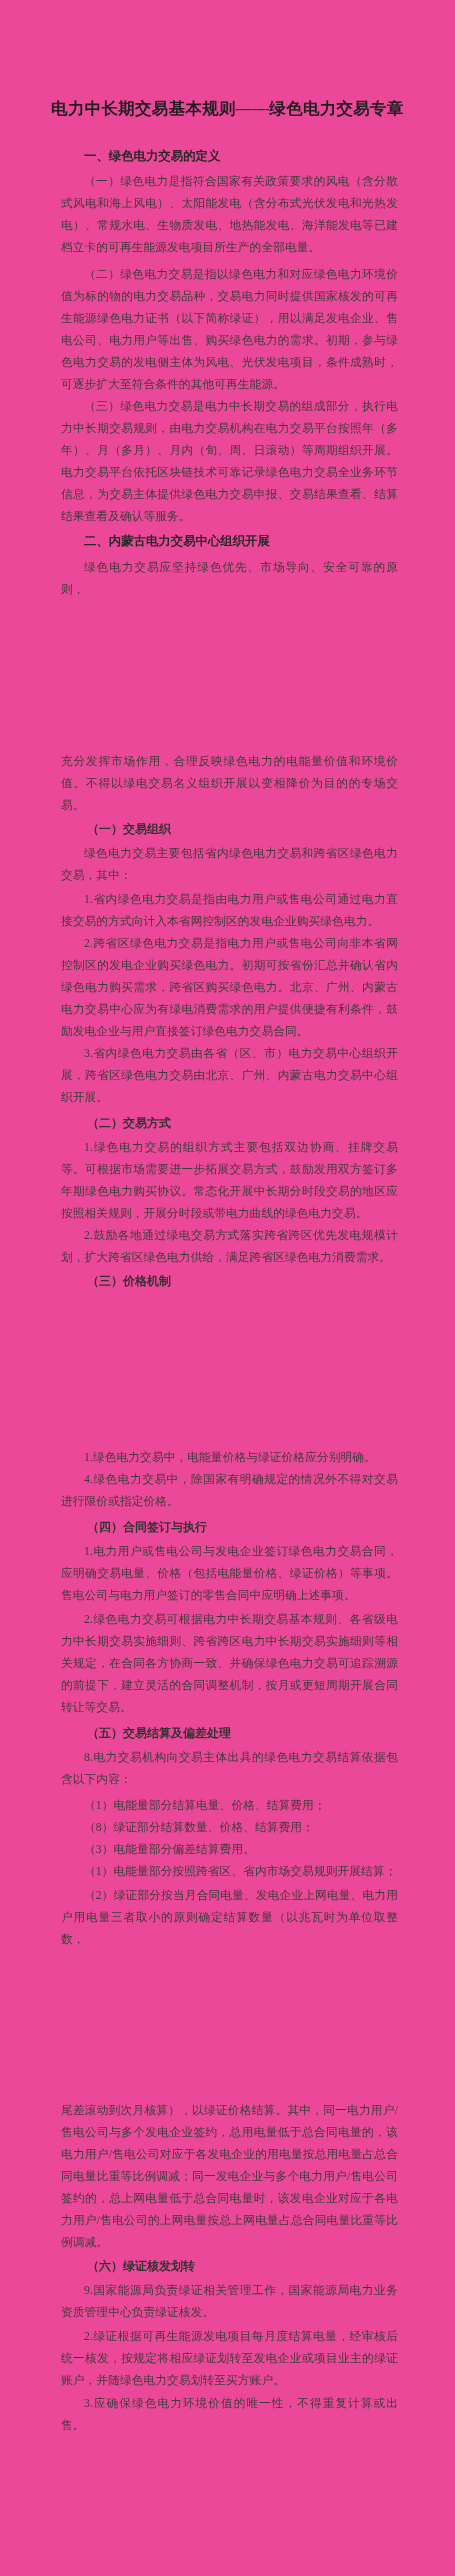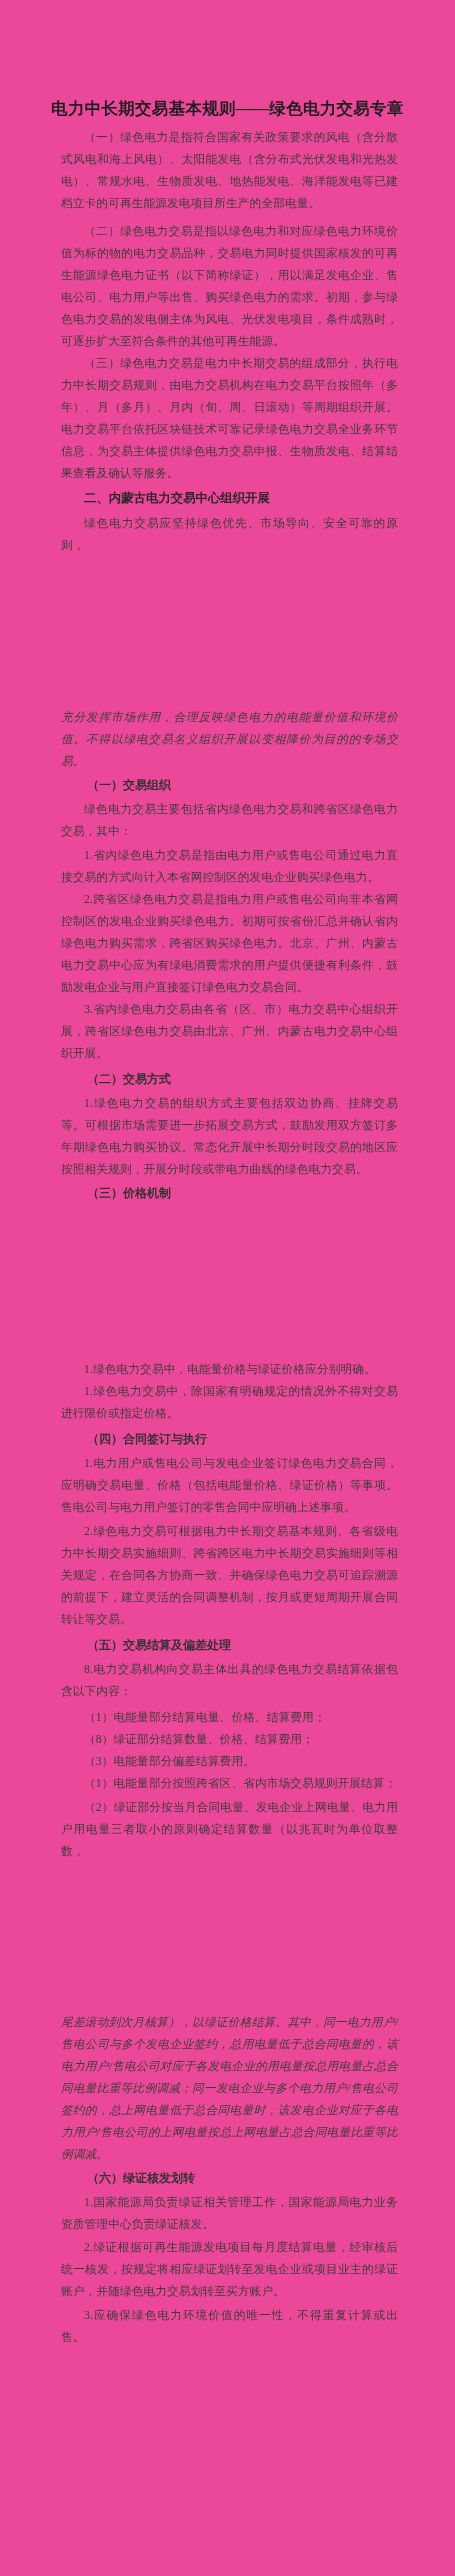--- a/index.html
+++ b/index.html
@@ -45,79 +45,81 @@
     margin:3px;
   }
   .para{
     font-size:11.7px;
     line-height:22px;
     text-align:justify;
     text-indent:23px;
     margin:0;
     letter-spacing:0.1px;
   }
-  .para.cont{ text-indent:0;font-style:italic; } 
+  .para.cont{ text-indent:0; } 
   .page-gap{ width:100%; }
   .gap1{ height:150px; }
   .gap2{ height:152px; }
   .gap3{ height:149px; }
 </style>
 </head>
 <body>
 
 <div class="page">
   <div class="content">
 
     <div class="doc-title">电力中长期交易基本规则——绿色电力交易专章</div>
 
+    <div class="h2" style="margin-top:25px">一、绿色电力交易的定义</div>
 
     <p class="para" style="margin-top:5.7px">（一）绿色电力是指符合国家有关政策要求的风电（含分散式风电和海上风电）、太阳能发电（含分布式光伏发电和光热发电）、常规水电、生物质发电、地热能发电、海洋能发电等已建档立卡的可再生能源发电项目所生产的全部电量。</p>
     <p class="para" style="margin-top:5.7px">（二）绿色电力交易是指以绿色电力和对应绿色电力环境价值为标的物的电力交易品种，交易电力同时提供国家核发的可再生能源绿色电力证书（以下简称绿证），用以满足发电企业、售电公司、电力用户等出售、购买绿色电力的需求。初期，参与绿色电力交易的发电侧主体为风电、光伏发电项目，条件成熟时，可逐步扩大至符合条件的其他可再生能源。</p>
-    <p class="para">（三）绿色电力交易是电力中长期交易的组成部分，执行电力中长期交易规则，由电力交易机构在电力交易平台按照年（多年）、月（多月）、月内（旬、周、日滚动）等周期组织开展。电力交易平台依托区块链技术可靠记录绿色电力交易全业务环节信息，为交易主体提供绿色电力交易申报、生物质发电、结算结果查看及确认等服务。</p>
+    <p class="para">（三）绿色电力交易是电力中长期交易的组成部分，执行电力中长期交易规则，由电力交易机构在电力交易平台按照年（多年）、月（多月）、月内（旬、周、日滚动）等周期组织开展。电力交易平台依托区块链技术可靠记录绿色电力交易全业务环节信息，为交易主体提供绿色电力交易申报、交易结果查看、结算结果查看及确认等服务。</p>
 
     <div class="h2" style="margin-top:3.6px">二、内蒙古电力交易中心组织开展</div>
 
     <p class="para" style="margin-top:6.4px">绿色电力交易应坚持绿色优先、市场导向、安全可靠的原则，</p>
 
     <div class="page-gap gap1"></div>
 
     <p class="para cont">充分发挥市场作用，合理反映绿色电力的电能量价值和环境价值。不得以绿电交易名义组织开展以变相降价为目的的专场交易。</p>
 
     <div class="h3" style="margin-top:0.7px">（一）交易组织</div>
     <p class="para" style="margin-top:0.7px">绿色电力交易主要包括省内绿色电力交易和跨省区绿色电力交易，其中：</p>
     <p class="para" style="margin-top:2.1px">1.省内绿色电力交易是指由电力用户或售电公司通过电力直接交易的方式向计入本省网控制区的发电企业购买绿色电力。</p>
     <p class="para">2.跨省区绿色电力交易是指电力用户或售电公司向非本省网控制区的发电企业购买绿色电力。初期可按省份汇总并确认省内绿色电力购买需求，跨省区购买绿色电力。北京、广州、内蒙古电力交易中心应为有绿电消费需求的用户提供便捷有利条件，鼓励发电企业与用户直接签订绿色电力交易合同。</p>
     <p class="para">3.省内绿色电力交易由各省（区、市）电力交易中心组织开展，跨省区绿色电力交易由北京、广州、内蒙古电力交易中心组织开展。</p>
 
     <div class="h3">（二）交易方式</div>
     <p class="para" style="margin-top:2.1px">1.绿色电力交易的组织方式主要包括双边协商、挂牌交易等。可根据市场需要进一步拓展交易方式，鼓励发用双方签订多年期绿色电力购买协议。常态化开展中长期分时段交易的地区应按照相关规则，开展分时段或带电力曲线的绿色电力交易。</p>
+    <p class="para" style="margin-top:0.7px">2.鼓励各地通过绿电交易方式落实跨省跨区优先发电规模计划，扩大跨省区绿色电力供给，满足跨省区绿色电力消费需求。</p>
 
     <div class="h3" style="margin-top:0.7px">（三）价格机制</div>
 
     <div class="page-gap gap2"></div>
 
     <p class="para">1.绿色电力交易中，电能量价格与绿证价格应分别明确。</p>
-    <p class="para">1.绿色电力交易中，除国家有明确规定的情况外不得对交易进行限价或指定价格。</p>
+    <p class="para">4.绿色电力交易中，除国家有明确规定的情况外不得对交易进行限价或指定价格。</p>
 
     <div class="h3">（四）合同签订与执行</div>
     <p class="para" style="margin-top:0.7px">1.电力用户或售电公司与发电企业签订绿色电力交易合同，应明确交易电量、价格（包括电能量价格、绿证价格）等事项。售电公司与电力用户签订的零售合同中应明确上述事项。</p>
     <p class="para" style="margin-top:2.1px">2.绿色电力交易可根据电力中长期交易基本规则、各省级电力中长期交易实施细则、跨省跨区电力中长期交易实施细则等相关规定，在合同各方协商一致、并确保绿色电力交易可追踪溯源的前提下，建立灵活的合同调整机制，按月或更短周期开展合同转让等交易。</p>
 
     <div class="h3">（五）交易结算及偏差处理</div>
     <p class="para">8.电力交易机构向交易主体出具的绿色电力交易结算依据包含以下内容：</p>
     <p class="para" style="margin-top:3.6px">（1）电能量部分结算电量、价格、结算费用；</p>
     <p class="para" style="margin-top:0.7px">（8）绿证部分结算数量、价格、结算费用；</p>
     <p class="para">（3）电能量部分偏差结算费用。</p>
     <p class="para">（1）电能量部分按照跨省区、省内市场交易规则开展结算；</p>
     <p class="para" style="margin-top:1.4px">（2）绿证部分按当月合同电量、发电企业上网电量、电力用户用电量三者取小的原则确定结算数量（以兆瓦时为单位取整数，</p>
 
     <div class="page-gap gap3"></div>
 
     <p class="para cont">尾差滚动到次月核算），以绿证价格结算。其中，同一电力用户/售电公司与多个发电企业签约，总用电量低于总合同电量的，该电力用户/售电公司对应于各发电企业的用电量按总用电量占总合同电量比重等比例调减；同一发电企业与多个电力用户/售电公司签约的，总上网电量低于总合同电量时，该发电企业对应于各电力用户/售电公司的上网电量按总上网电量占总合同电量比重等比例调减。</p>
 
     <div class="h3" style="margin-top:1.4px">（六）绿证核发划转</div>
-    <p class="para" style="margin-top:2.8px">1.国家能源局负责绿证相关管理工作，国家能源局电力业务资质管理中心负责绿证核发。</p>
+    <p class="para" style="margin-top:2.8px">9.国家能源局负责绿证相关管理工作，国家能源局电力业务资质管理中心负责绿证核发。</p>
     <p class="para" style="margin-top:1.4px">2.绿证根据可再生能源发电项目每月度结算电量，经审核后统一核发，按规定将相应绿证划转至发电企业或项目业主的绿证账户，并随绿色电力交易划转至买方账户。</p>
     <p class="para" style="margin-top:1.4px">3.应确保绿色电力环境价值的唯一性，不得重复计算或出售。</p>
 
   </div>
 </div>
 
 
 </body></html>

